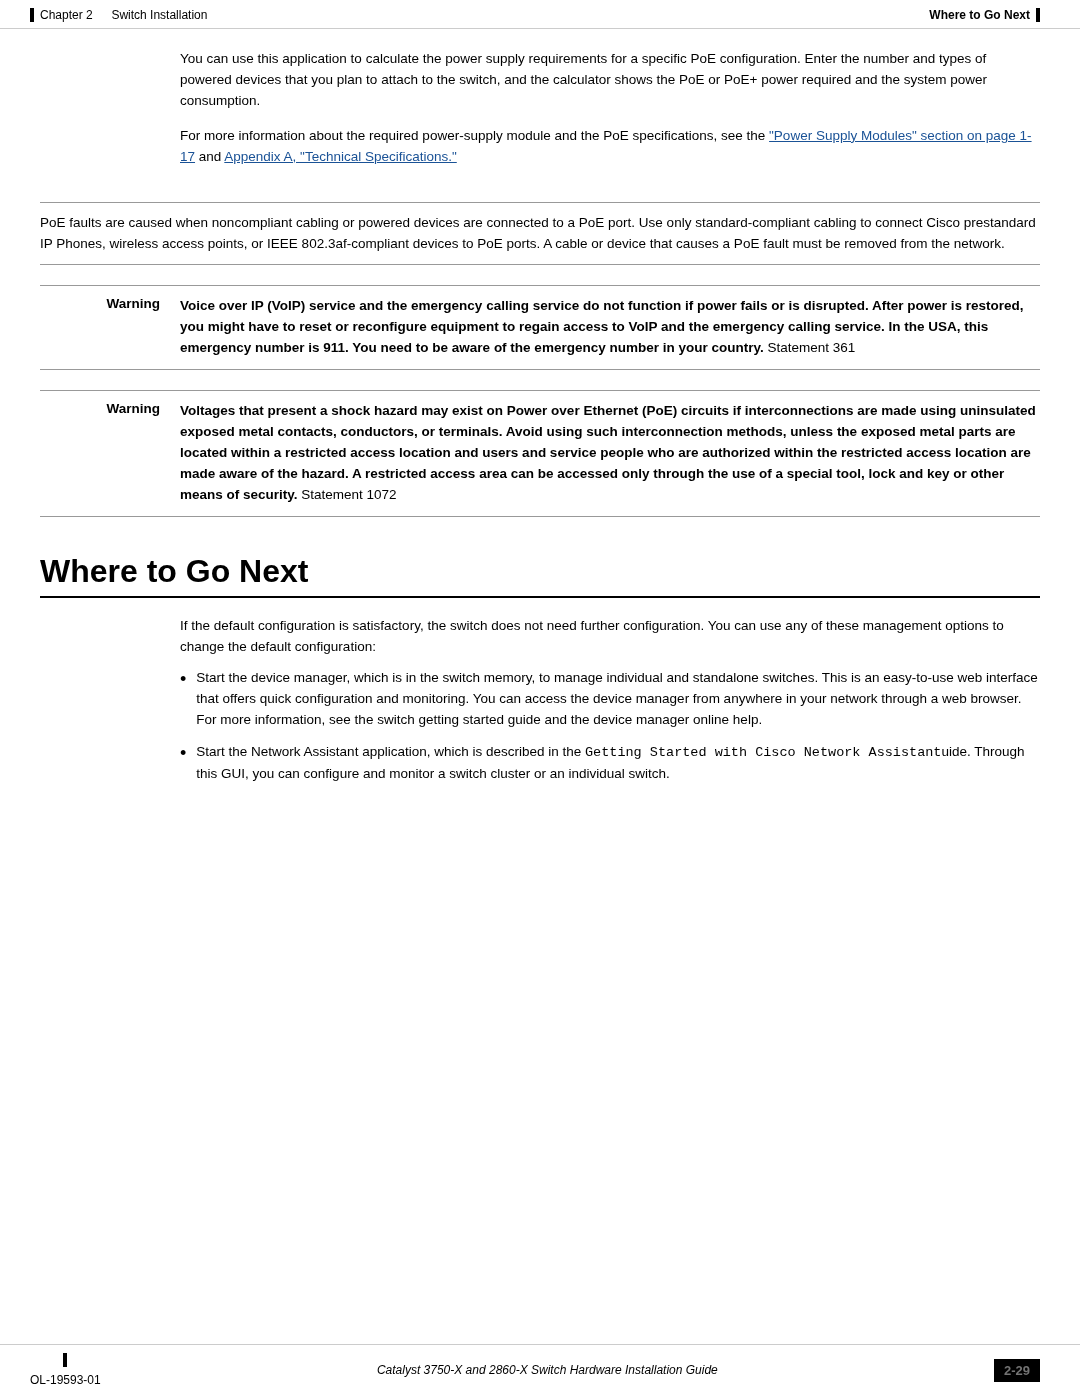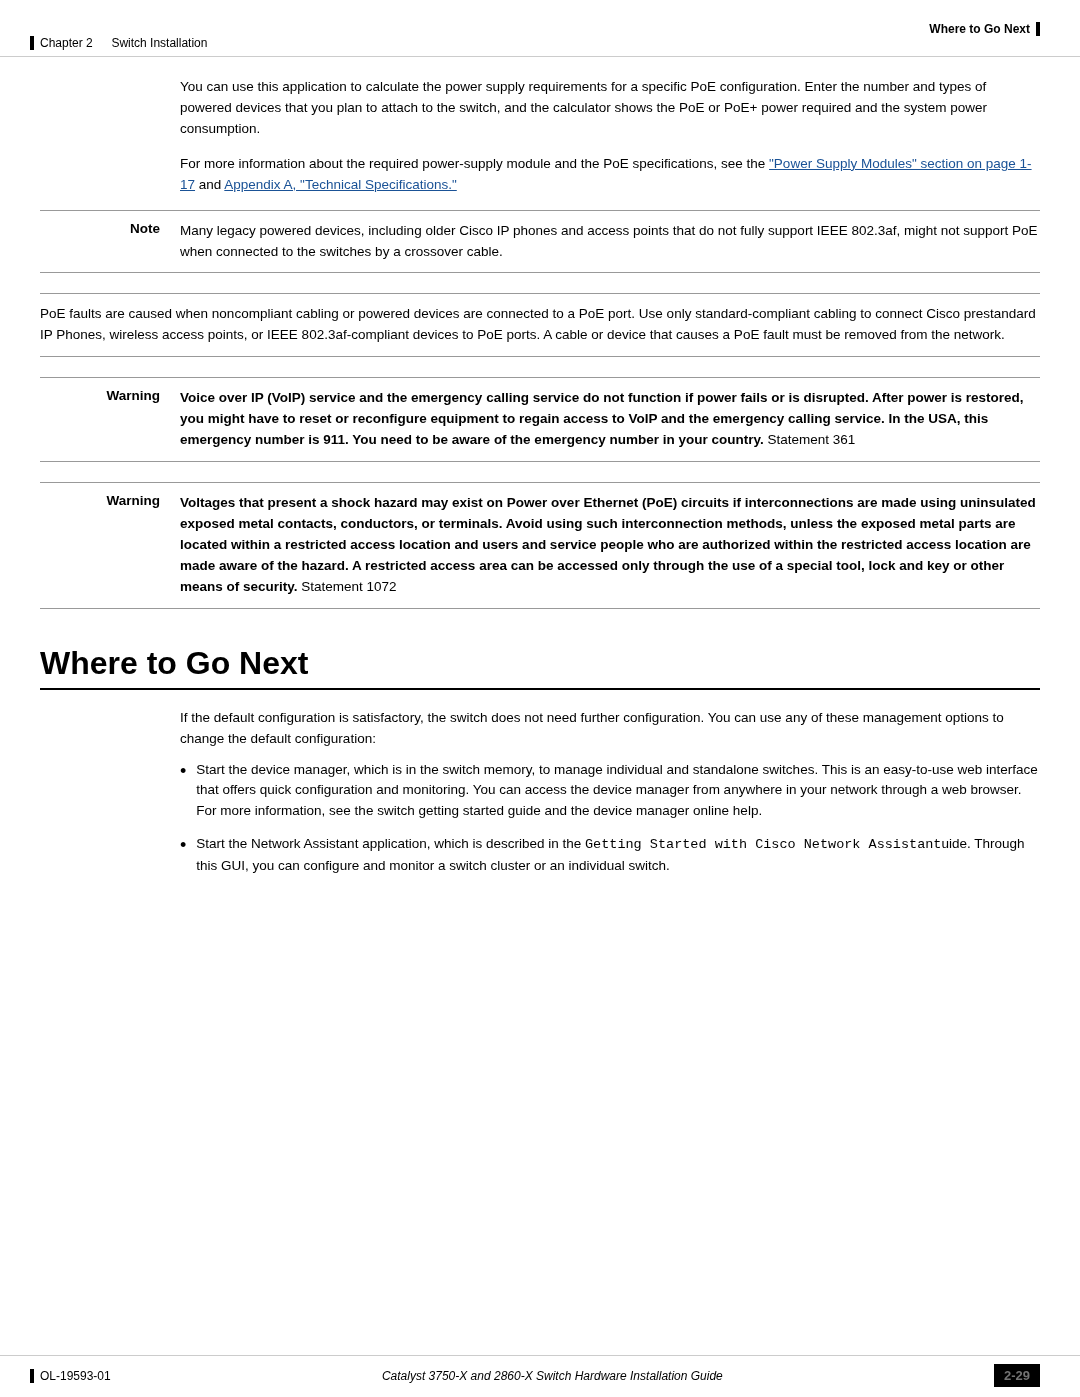--- a/index.html
+++ b/index.html
@@ -19,21 +19,20 @@
       justify-content: space-between;
       align-items: center;
       padding: 8px 40px 6px 30px;
       border-bottom: 1px solid #ccc;
       font-size: 12px;
     }
     .header-left {
       display: flex;
       align-items: center;
       gap: 6px;
-      margin-top: 28px;
     }
     .header-left .bar {
       width: 4px;
       height: 14px;
       background: #000;
       display: inline-block;
     }
     .header-right {
       display: flex;
       align-items: center;
@@ -151,20 +150,21 @@
       justify-content: space-between;
       align-items: center;
       padding: 8px 40px 10px 30px;
       border-top: 1px solid #ccc;
       font-size: 12px;
     }
     .footer-left {
       display: flex;
       align-items: center;
       gap: 6px;
+      flex-direction: column;
     }
     .footer-left .bar {
       width: 4px;
       height: 14px;
       background: #000;
       display: inline-block;
     }
     .footer-center {
       font-size: 12px;
       font-style: italic;
@@ -204,24 +204,20 @@
   <div class="para">
     <span>You can use this application to calculate the power supply requirements for a specific PoE configuration. Enter the number and types of powered devices that you plan to attach to the switch, and the calculator shows the PoE or PoE+ power required and the system power consumption.</span>
   </div>
 
 
 
   <div class="para">
     <span>For more information about the required power-supply module and the PoE specifications, see the </span><a class="link" href="#">"Power Supply Modules" section on page 1-17</a><span> and </span><a class="link" href="#">Appendix A, "Technical Specifications."</a>
   </div>
 
-  <div class="notice-block">
-    <div class="notice-label">Note</div>
-    <div class="notice-text">Many legacy powered devices, including older Cisco IP phones and access points that do not fully support IEEE 802.3af, might not support PoE when connected to the switches by a crossover cable.</div>
-  </div>
 
   <div class="spacer"></div>
 
   <div class="notice-block">
     <div class="notice-text">PoE faults are caused when noncompliant cabling or powered devices are connected to a PoE port. Use only standard-compliant cabling to connect Cisco prestandard IP Phones, wireless access points, or IEEE 802.3af-compliant devices to PoE ports. A cable or device that causes a PoE fault must be removed from the network.</div>
   </div>
 
   <div class="spacer"></div>
 
   <div class="notice-block">

